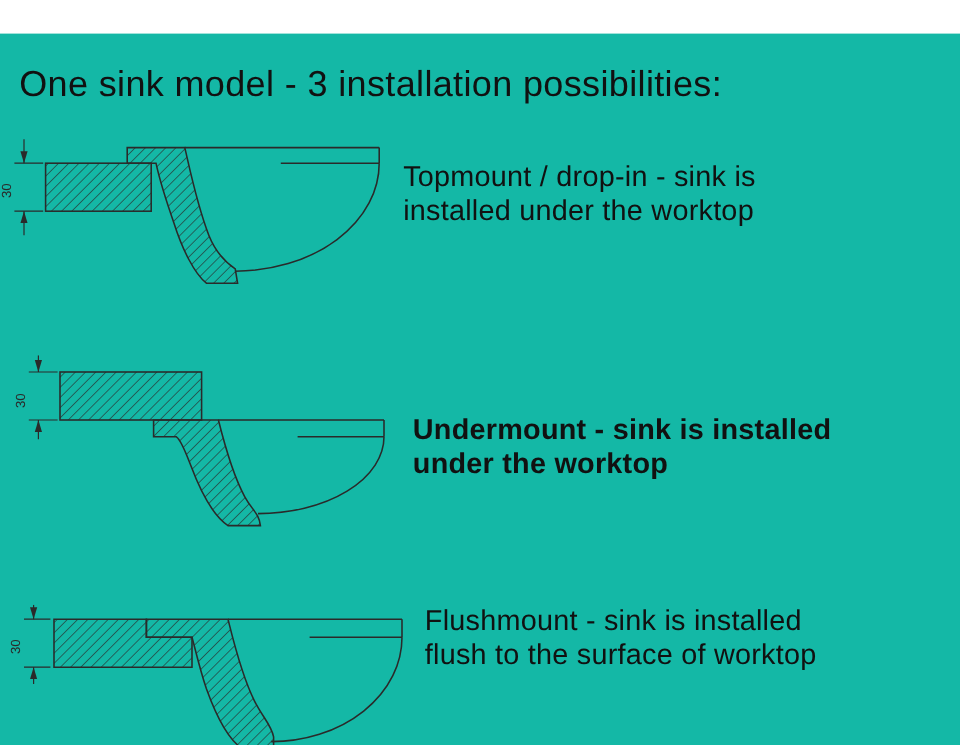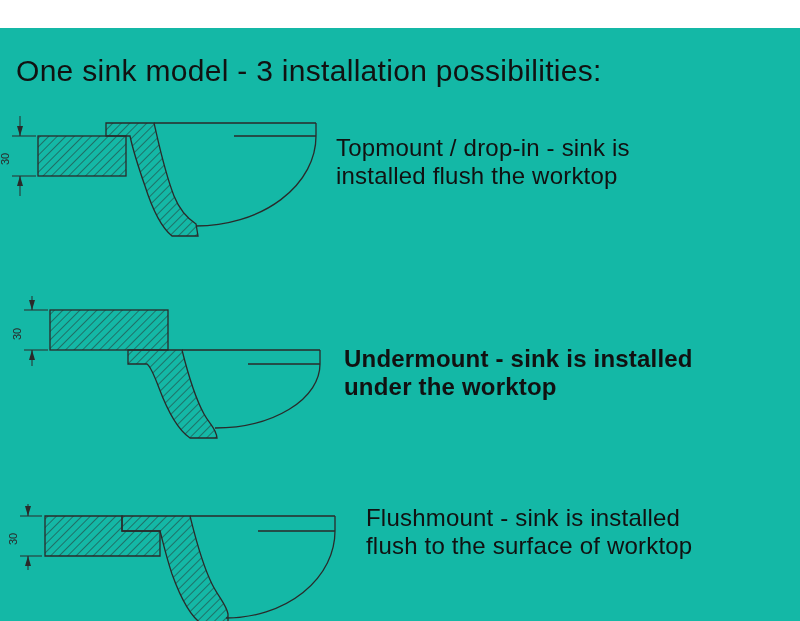--- a/index.html
+++ b/index.html
@@ -2,21 +2,21 @@
 <html><head>
 <meta charset="utf-8">
 <style>
   html,body{margin:0;padding:0;background:#ffffff;}
   body{font-family:"Liberation Sans","DejaVu Sans",sans-serif;color:#111111;}
   .page{position:relative;width:800px;height:621px;background:#14b8a6;overflow:hidden;margin-top:28px;}
   .title{position:absolute;left:16px;top:6px;font-size:30px;font-weight:400;letter-spacing:.3px;color:#111111;}
   .caption{position:absolute;font-size:24px;line-height:1.18;letter-spacing:.2px;color:#111111;}
   .cap-1{left:336px;top:106px;width:350px;}
   .cap-2{left:344px;top:317px;width:370px;font-weight:bold;}
-  .cap-3{left:366px;top:476px;width:340px;}
+  .cap-3{left:354px;top:476px;width:340px;}
   svg.diagram{position:absolute;left:0;}
   .svg-1{top:80px;}
   .svg-2{top:268px;}
   .svg-3{top:476px;}
   svg text{font-family:"Liberation Sans","DejaVu Sans",sans-serif;}
 </style>
 </head>
 <body>
 
 <div class="page">
@@ -40,21 +40,21 @@
       <line x1="12" y1="68" x2="36" y2="68"></line>
       <line x1="20" y1="8" x2="20" y2="28" marker-end="url(#dimarrow)"></line>
       <line x1="20" y1="88" x2="20" y2="68" marker-end="url(#dimarrow)"></line>
       <text transform="translate(9,57) rotate(-90)" font-size="11" fill="#2a2a2a" stroke="none">30</text>
     </g>
     <rect x="38" y="28" width="88" height="40" fill="url(#hatch)" stroke="#2a2a2a" stroke-width="1.3"></rect>
     <path d="M106,28 L106,15 L154,15 C158,32 164,62 174,88 C180,103 190,112 196,116 L198,128 L172,128 C162,120 152,100 145,78 C138,58 133,42 130,28 Z" fill="url(#hatch)" stroke="#2a2a2a" stroke-width="1.3"></path>
     <path d="M196,118 A120,90 0 0 0 316,28" fill="none" stroke="#2a2a2a" stroke-width="1.3"></path>
     <path d="M154,15 L316,15 M316,15 L316,28 M234,28 L316,28" fill="none" stroke="#2a2a2a" stroke-width="1.3"></path>
   </svg>
-  <div class="caption cap-1">Topmount / drop-in - sink is installed flush the worktop</div>
+  <div class="caption cap-1">Topmount / drop-in - sink is installed under the worktop</div>
 
   <svg class="diagram svg-2" width="340" height="155" viewBox="0 0 340 155">
     <g stroke="#2a2a2a" stroke-width="1" fill="none">
       <line x1="24" y1="14" x2="48" y2="14"></line>
       <line x1="24" y1="54" x2="48" y2="54"></line>
       <line x1="32" y1="0" x2="32" y2="14" marker-end="url(#dimarrow)"></line>
       <line x1="32" y1="70" x2="32" y2="54" marker-end="url(#dimarrow)"></line>
       <text transform="translate(21,44) rotate(-90)" font-size="11" fill="#2a2a2a" stroke="none">30</text>
     </g>
     <rect x="50" y="14" width="118" height="40" fill="url(#hatch)" stroke="#2a2a2a" stroke-width="1.3"></rect>

